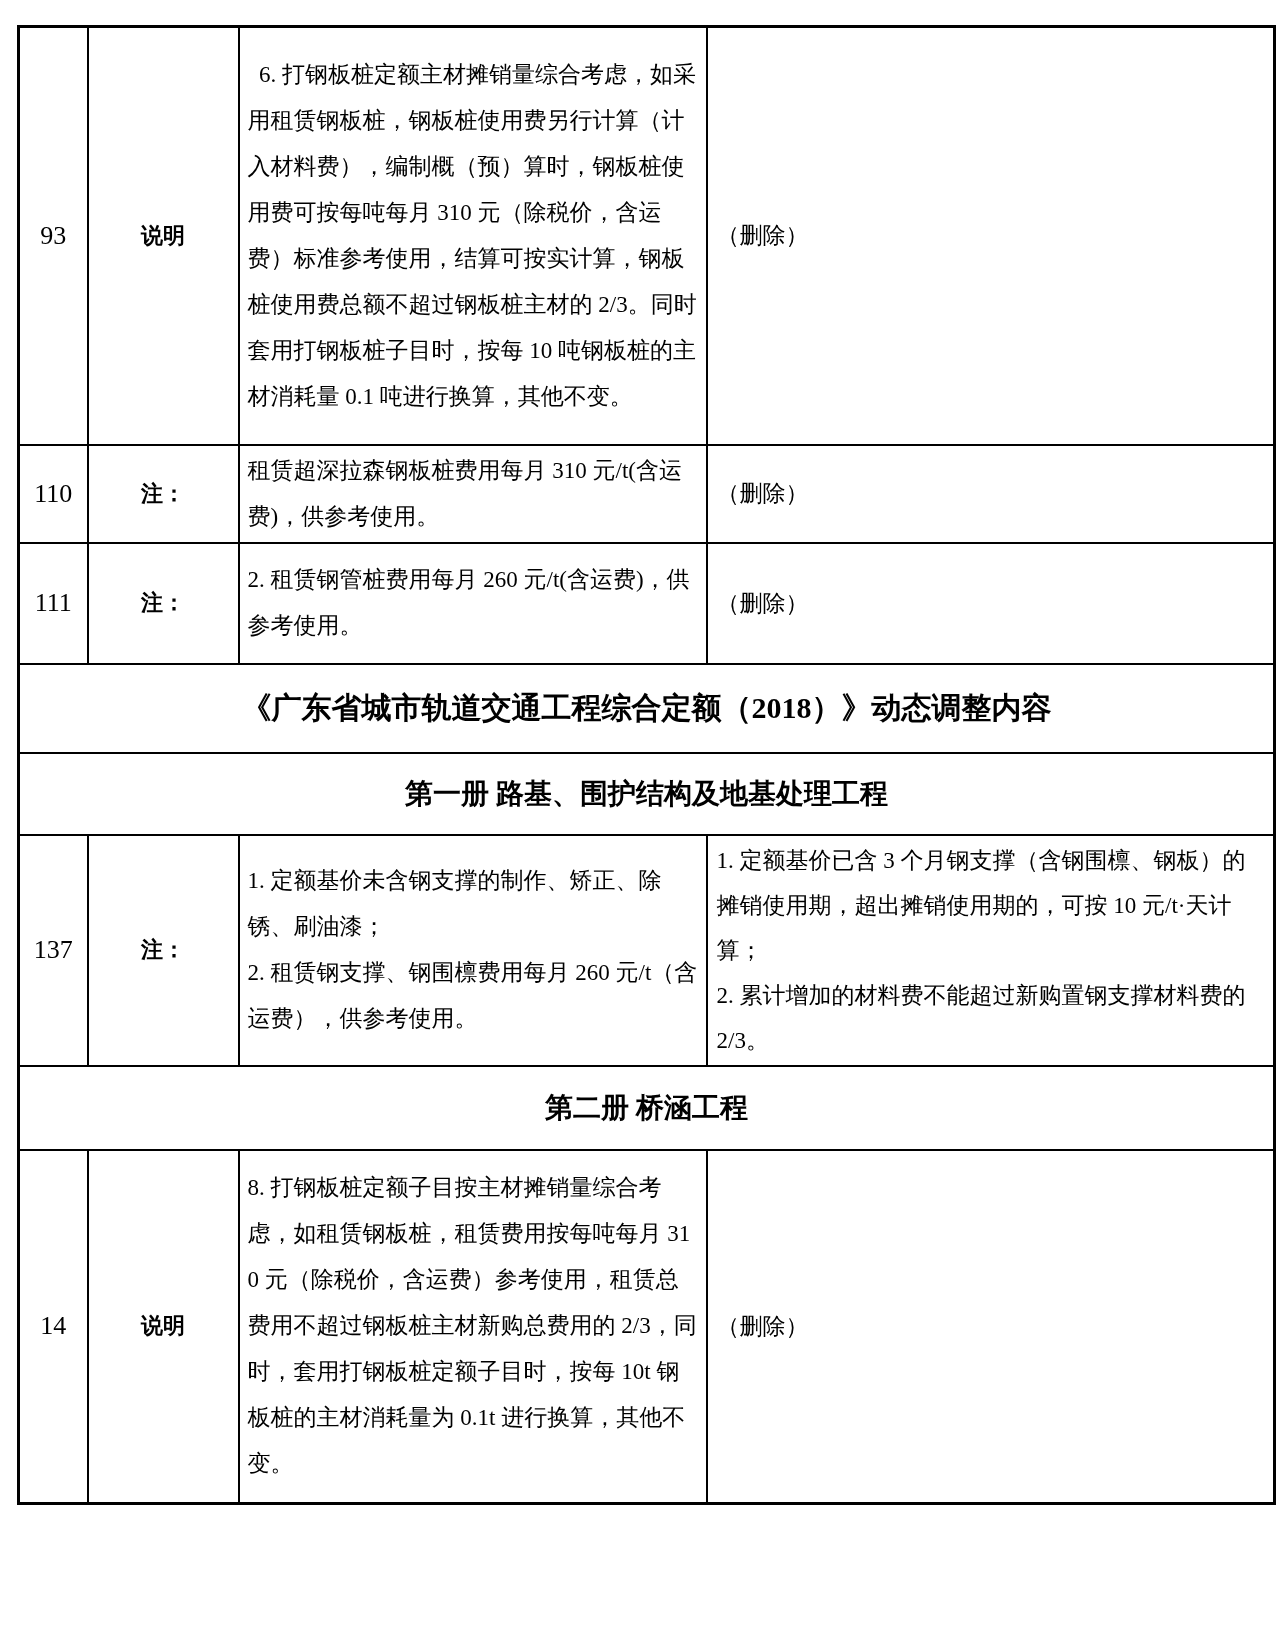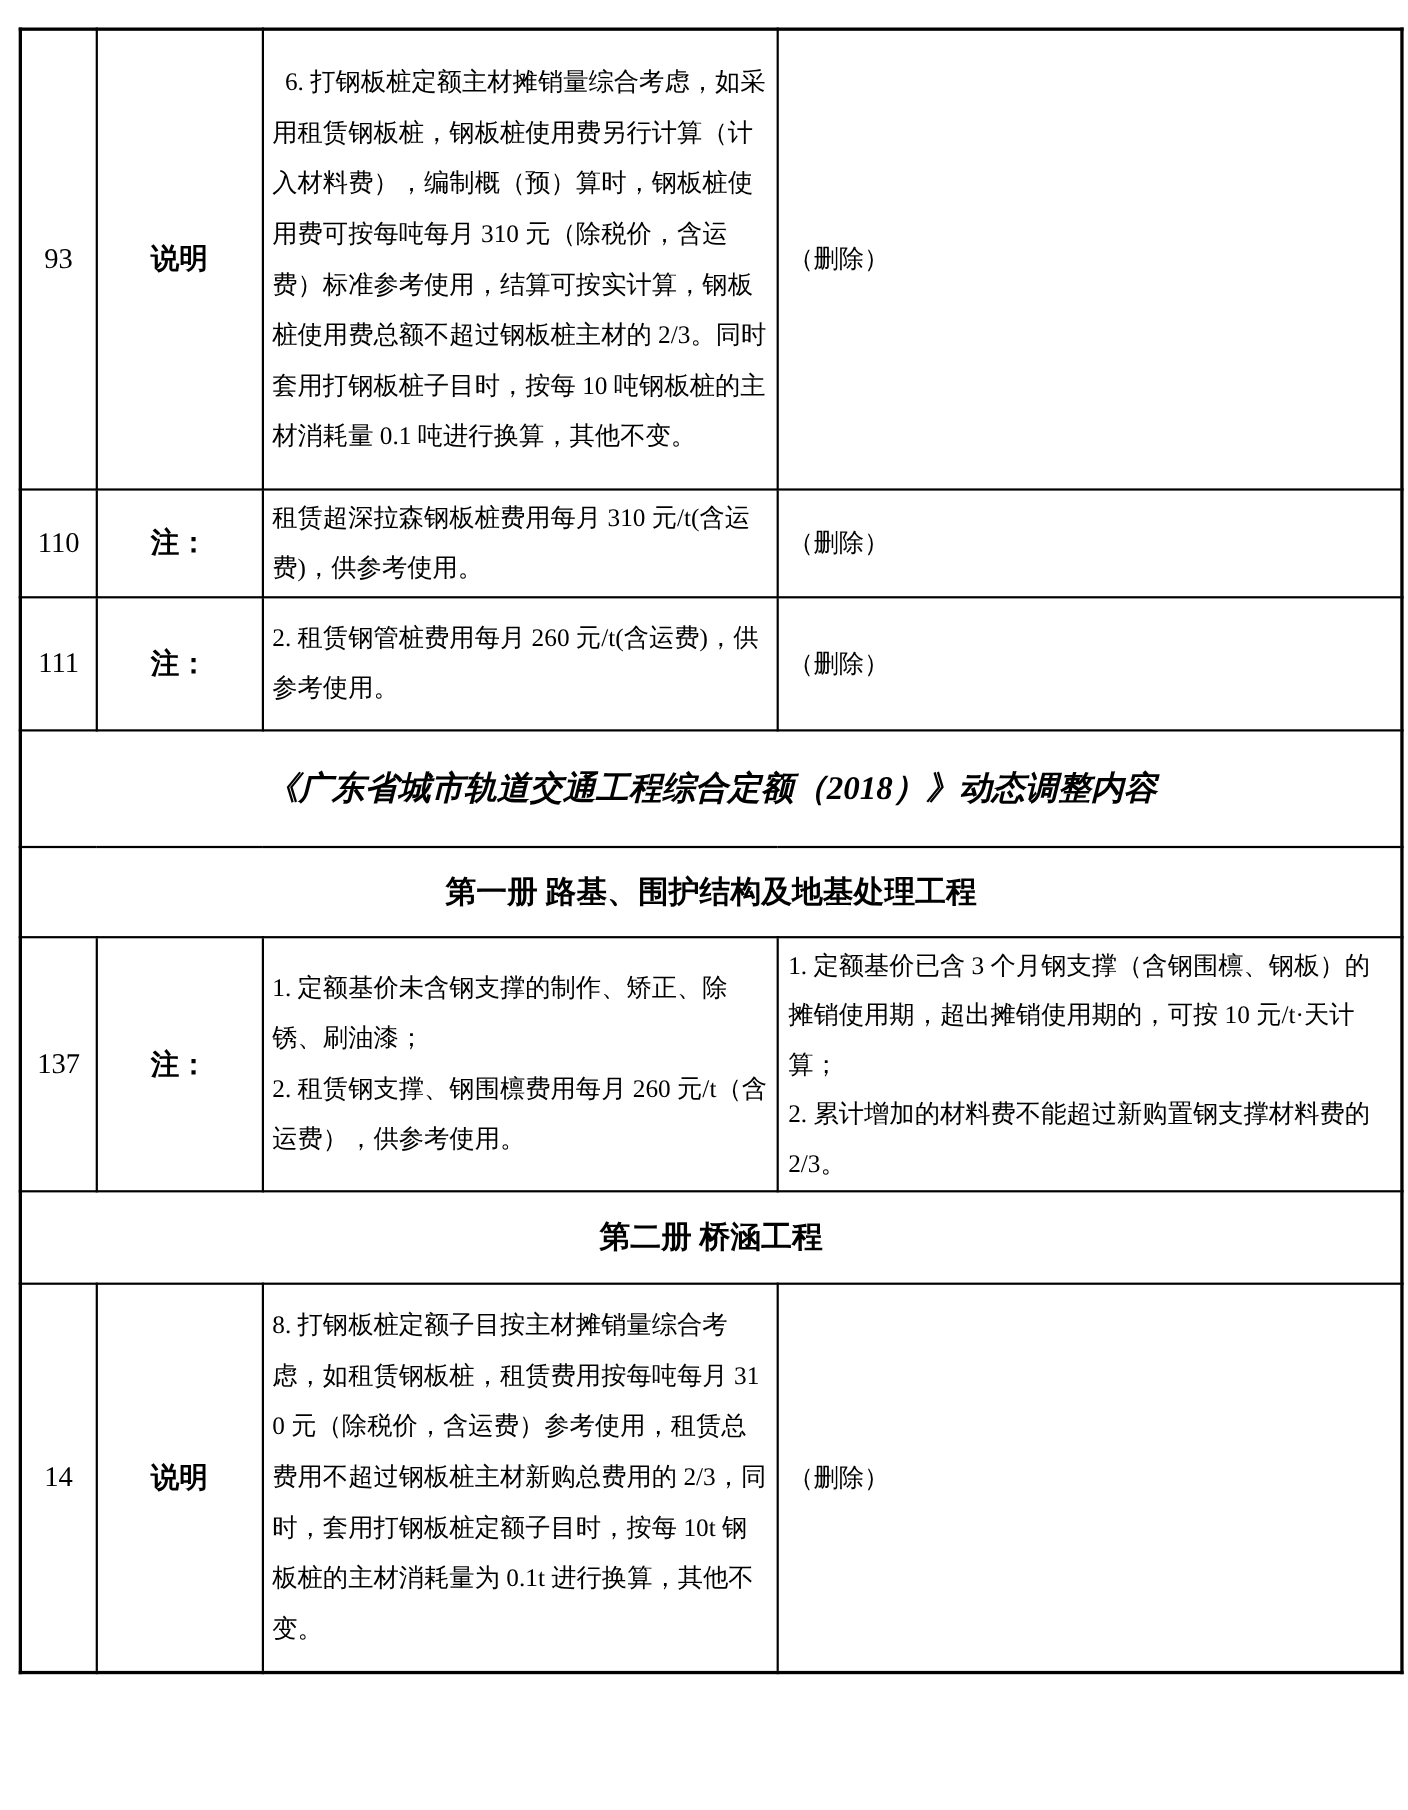--- a/index.html
+++ b/index.html
@@ -24,21 +24,21 @@
   
   col.c-num{width:69px;}
   col.c-label{width:151px;}
   col.c-old{width:468px;}
   col.c-new{width:568px;}
   
   tr.r-header{height:123px;}
   tr.r-93{height:418px;}
   tr.r-110{height:82px;}
   tr.r-111{height:121px;}
-  tr.r-sec-rail{height:106px;font-style:italic;}
+  tr.r-sec-rail{height:89px;}
   tr.r-sec-book1{height:82px;}
   tr.r-137{height:229px;}
   tr.r-sec-book2{height:84px;}
   tr.r-14{height:354px;}
   
   td.title-cell{
     text-align:center;vertical-align:middle;
     font-weight:bold;font-size:31px;line-height:47px;
   }
   td.section-cell{
@@ -49,21 +49,21 @@
     text-align:center;vertical-align:middle;
     font-weight:bold;font-size:28px;
   }
   td.num-cell{
     text-align:center;vertical-align:middle;
     font-size:26px;
     border-radius:19px;
   }
   td.label-cell{
     text-align:center;vertical-align:middle;
-    font-weight:bold;font-size:26px;
+    font-weight:bold;font-size:22px;
   }
   td.old-cell,td.new-cell{
     vertical-align:middle;
     font-size:23px;line-height:46px;
     padding:2px 6px 2px 8px;
     white-space:pre-wrap;
     word-break:break-all;
     text-align:left;
   }
   td.new-cell{line-height:45px;padding-left:9px;}

